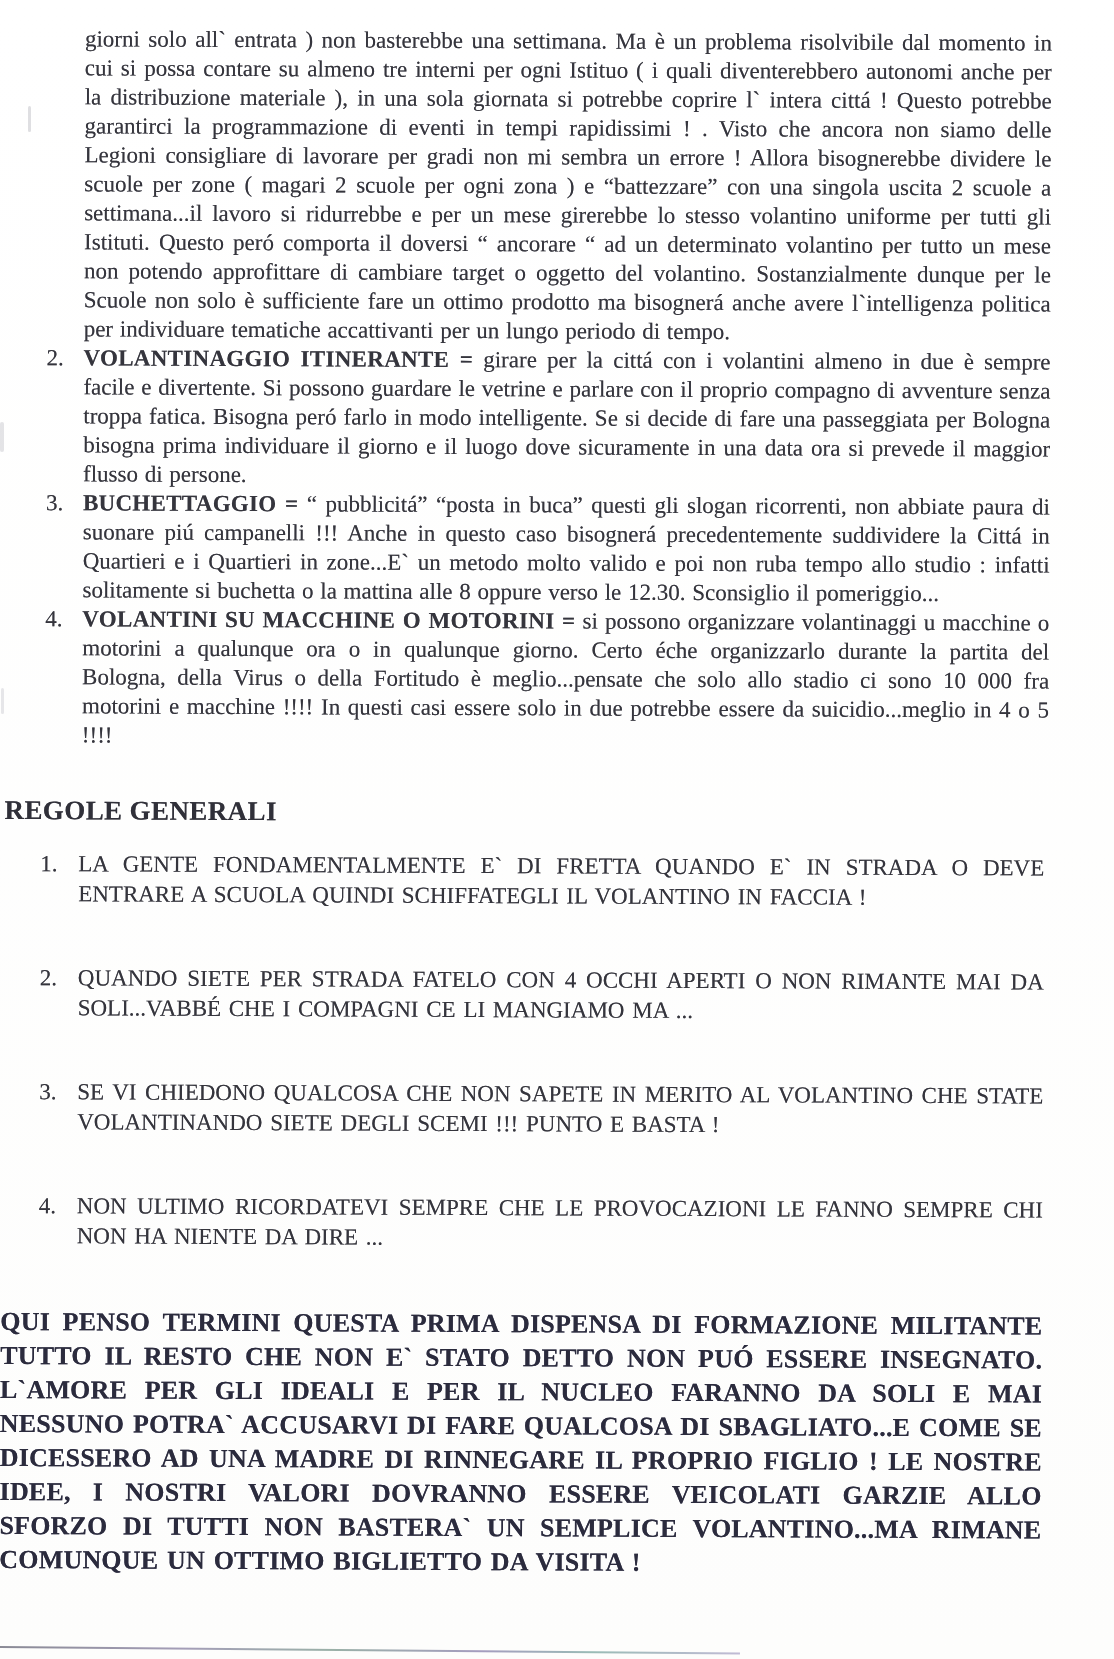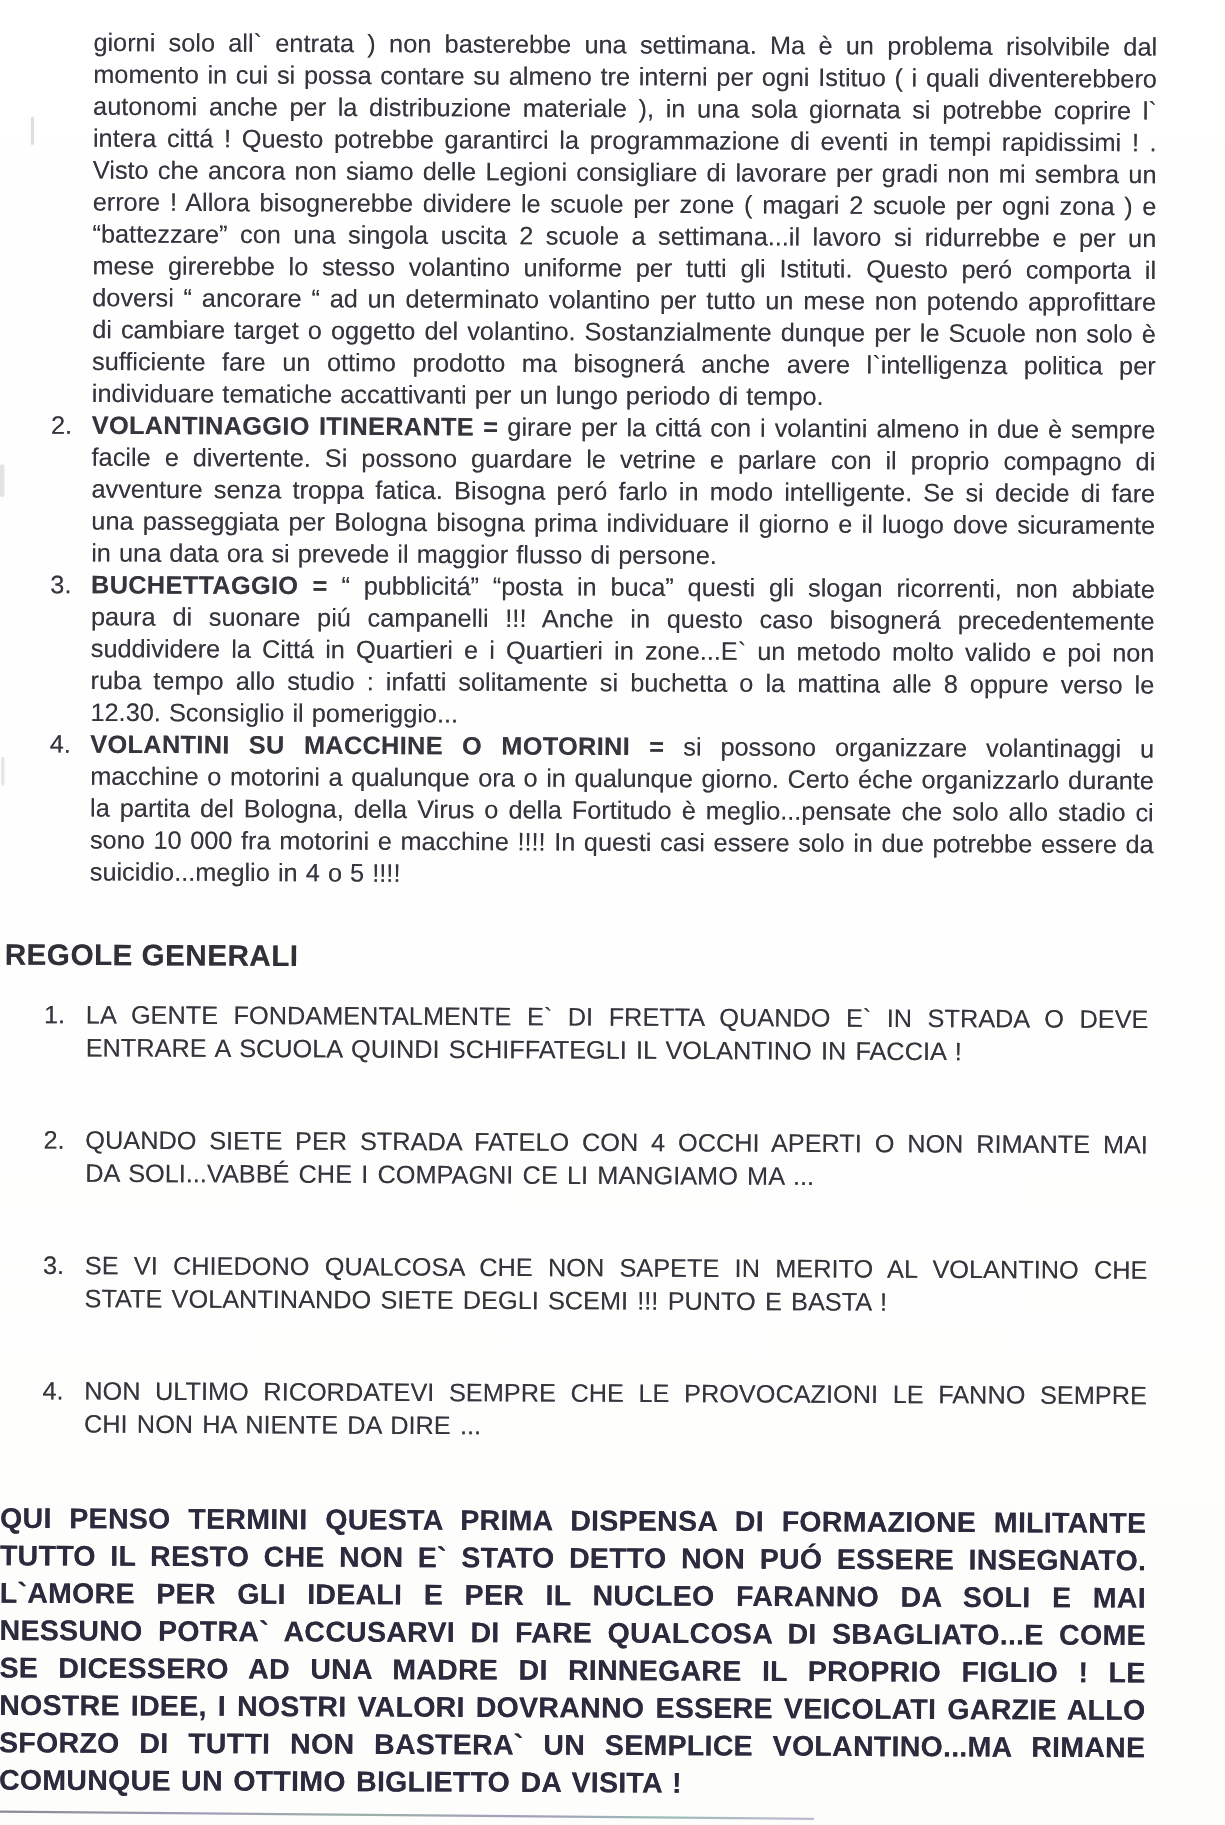--- a/index.html
+++ b/index.html
@@ -6,21 +6,21 @@
     margin: 0;
     padding: 0;
     background: #ffffff;
   }
   .page {
     position: relative;
     width: 1114px;
     height: 1659px;
     background: linear-gradient(180deg, #ffffff 0%, #fdfdfc 100%);
     overflow: hidden;
-    font-family: Liberation Sans, sans-serif;
+    font-family: Liberation Serif, serif;
     color: #35353d;
   }
   .content {
     position: absolute;
     top: 24px;
     left: 0;
     width: 1114px;
     transform: rotate(0.25deg);
     transform-origin: top left;
     text-shadow: 0 0 0.4px rgba(30,30,40,0.55);

